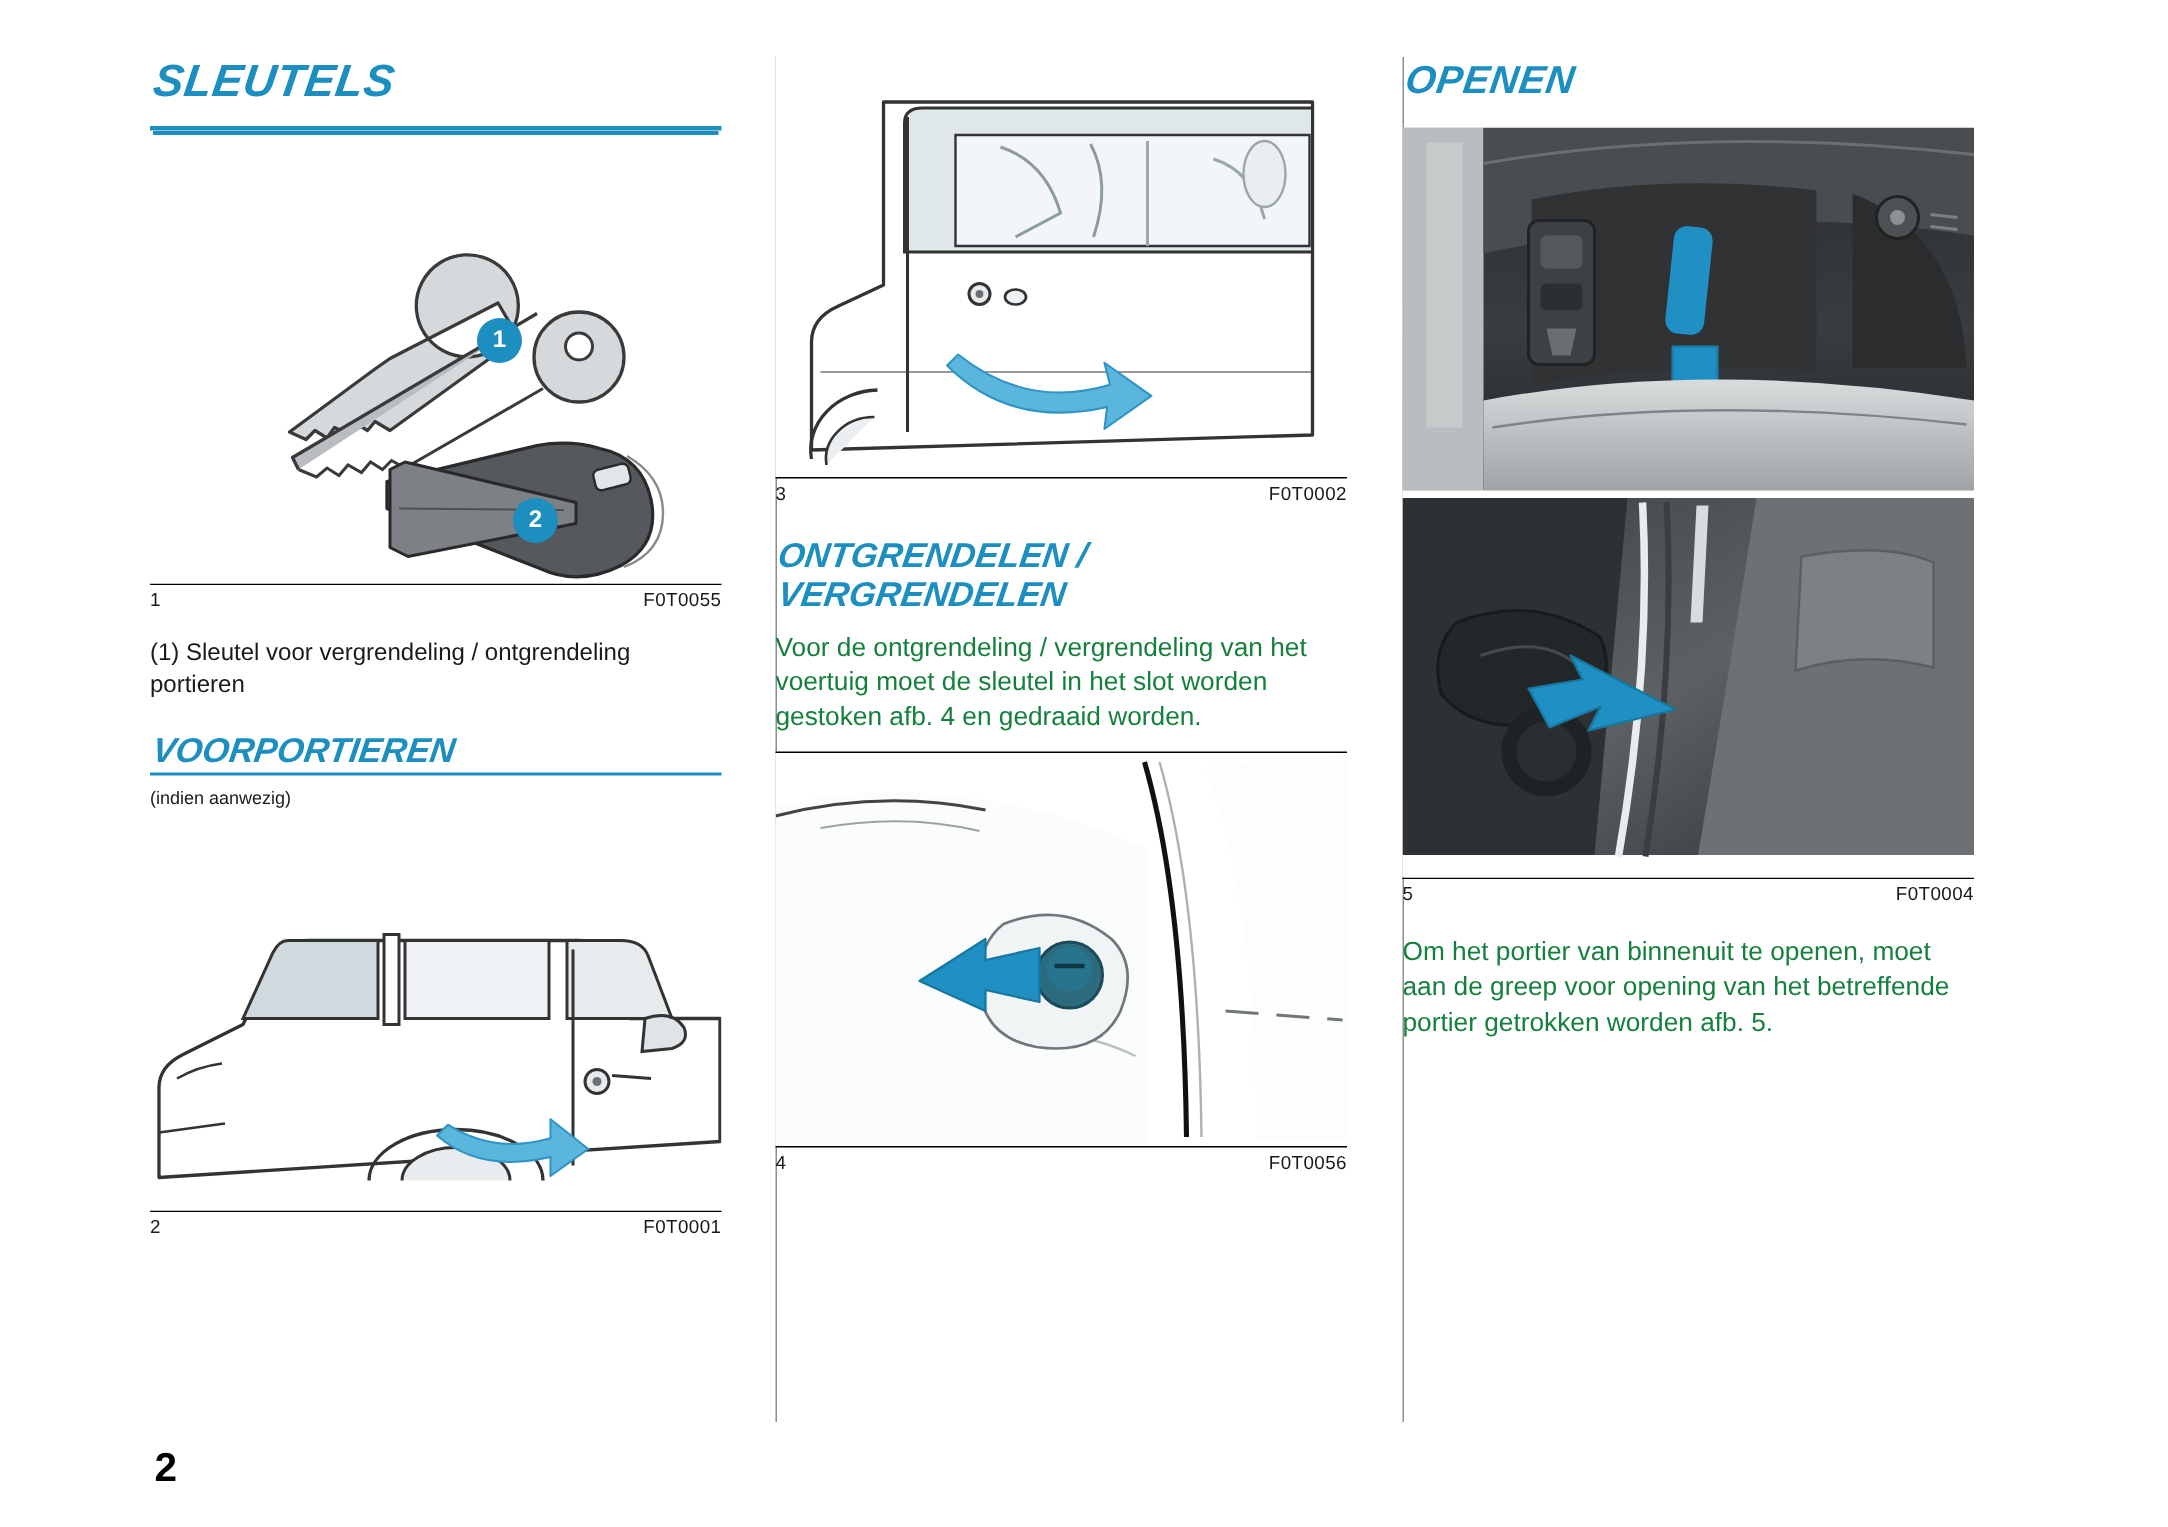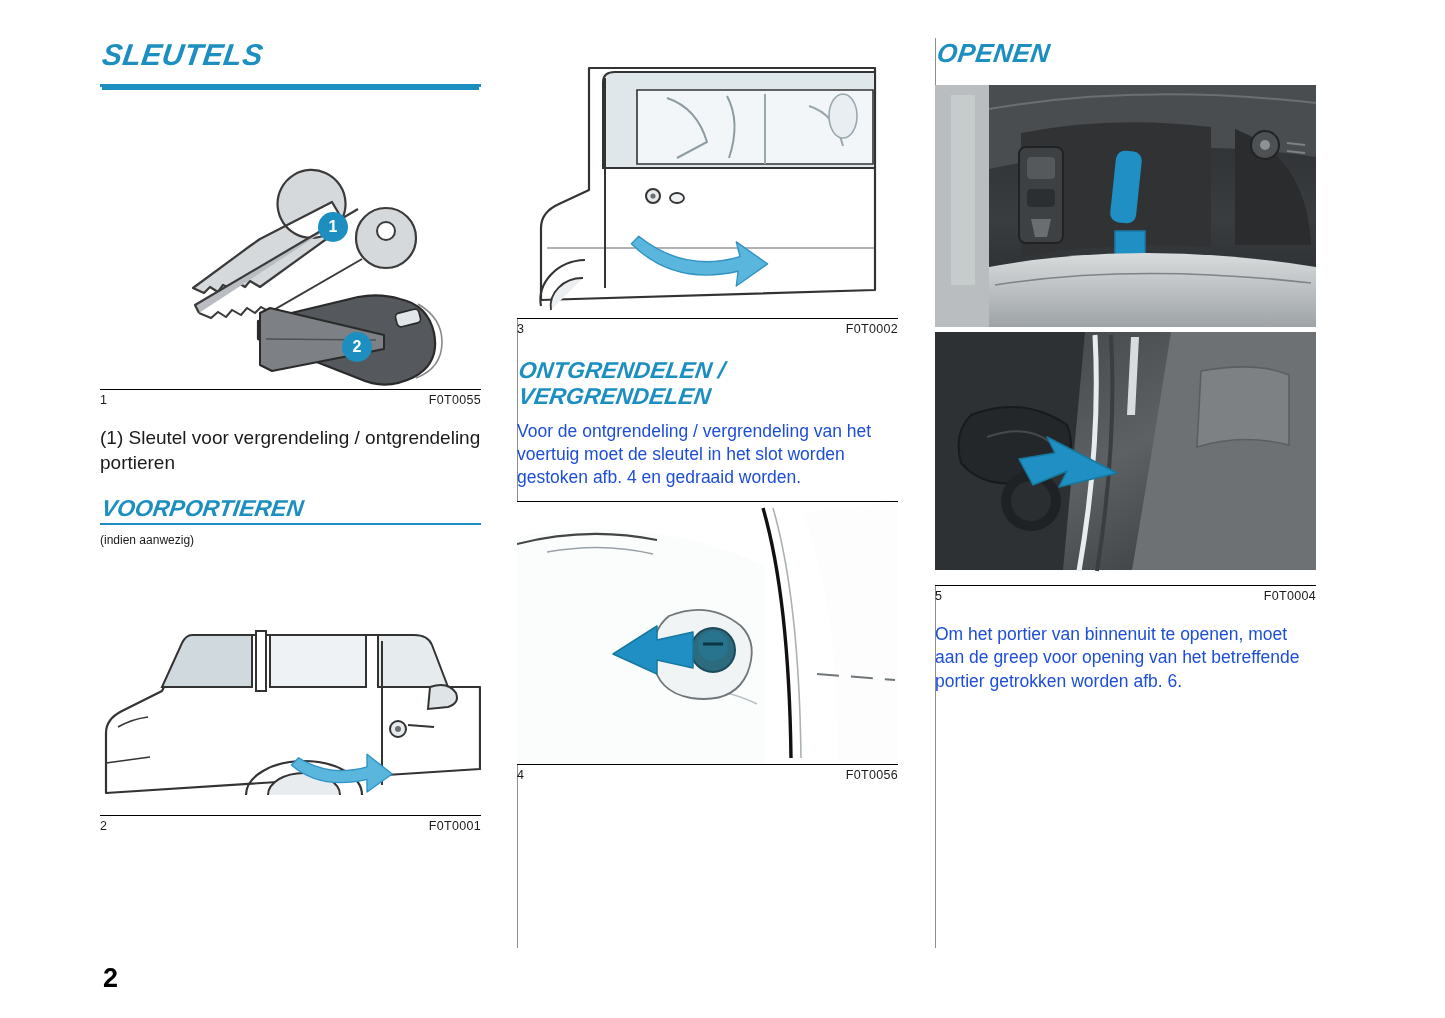--- a/index.html
+++ b/index.html
@@ -80,24 +80,24 @@
   .sub-wrap {
     border-bottom: 2px solid #1c8fc0;
     padding-bottom: 2px;
     margin-bottom: 8px;
   }
 
   p.body {
     font-size: 17.5px;
     line-height: 1.33;
     margin: 0 0 12px 0;
-    color: #1d4ed8;
+    color: #15803d;
   }
   .list-item {
-    font-size: 19px;
+    font-size: 16px;
     line-height: 1.33;
     margin: 0 0 10px 0;
     padding-left: 0;
   }
   .note {
     font-size: 17.5px;
     line-height: 1.33;
     margin: 0;
   }
   .small-italic {
@@ -397,20 +397,20 @@
               <path d="M104 408 l86 -28 l14 26 l-86 28 Z" fill="#1f8fc4" opacity="0"></path>
             </g>
           </svg>
         </div>
         <div class="fig-caption">
           <span class="num">5</span>
           <span class="code">F0T0004</span>
         </div>
       </div>
 
-      <p class="body" style="margin-top:20px;">Om het portier van binnenuit te openen, moet aan de greep voor opening van het betreffende portier getrokken worden afb. 6.</p>
+      <p class="body" style="margin-top:20px;">Om het portier van binnenuit te openen, moet aan de greep voor opening van het betreffende portier getrokken worden afb. 5.</p>
 
     </div>
 
   </div>
 
   <div class="page-number">2</div>
 </div>
 
 </body></html>

